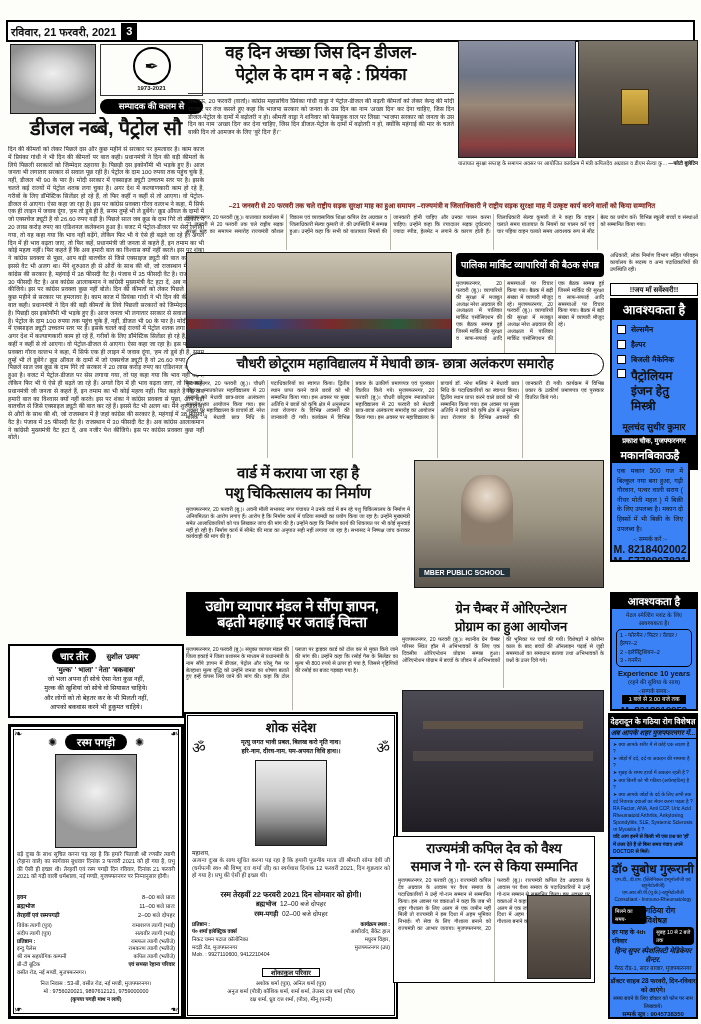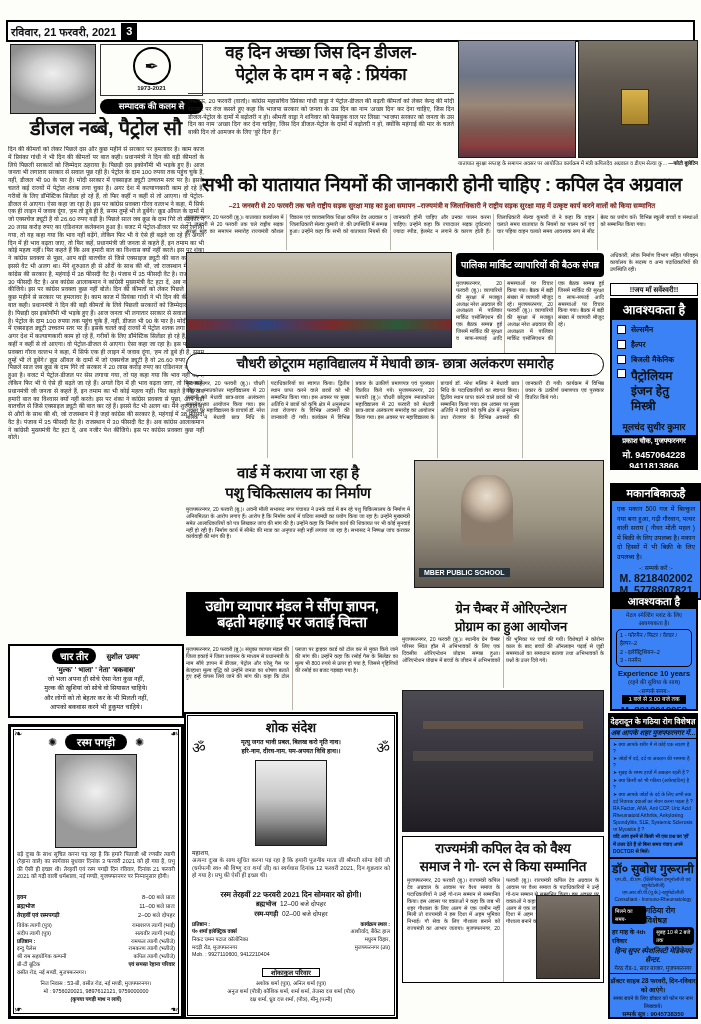--- a/index.html
+++ b/index.html
@@ -122,21 +122,20 @@
 
   <div class="abs photo" style="left:458px;top:40px;width:118px;height:118px;background:linear-gradient(180deg,#8a8fa0 0%,#6d7586 30%,#9a8878 55%,#7c5a52 75%,#8a3f3f 90%,#5e3440 100%)"></div>
   <div class="abs photo" style="left:578px;top:40px;width:120px;height:118px;background:linear-gradient(180deg,#7a7468 0%,#5d564e 35%,#4a4440 65%,#38322e 100%)">
     <div style="position:absolute;left:42px;top:48px;width:26px;height:34px;background:linear-gradient(180deg,#d8b24a,#a8842c);border:1px solid #3a2d10"></div>
   </div>
   <div class="abs cap" style="left:458px;top:160px;width:240px;height:11px">
     <span style="overflow:hidden;text-overflow:ellipsis">यातायात सुरक्षा सप्ताह के समापन अवसर पर आयोजित कार्यक्रम में मंत्री कपिलदेव अग्रवाल व डीएम सेल्वा कुमारी जे।</span>
     <span class="b">—फोटो बुलेटिन</span>
   </div>
 
-  <h1 class="abs hl" style="left:186px;top:174px;width:512px;height:25px;font-size:19px;margin:0;white-space:nowrap">सभी को यातायात नियमों की जानकारी होनी चाहिए : कपिल देव अग्रवाल</h1>
   <div class="abs ctr b" style="left:186px;top:201px;width:512px;height:11px;font-size:6.8px;color:#7a241c;white-space:nowrap;overflow:hidden">–21 जनवरी से 20 फरवरी तक चले राष्ट्रीय सड़क सुरक्षा माह का हुआ समापन  –राज्यमंत्री व जिलाधिकारी ने राष्ट्रीय सड़क सुरक्षा माह में उत्कृष्ट कार्य करने वालों को किया सम्मानित</div>
   <div class="abs bt5 cols5" style="left:186px;top:214px;width:512px;height:36px">मुजफ्फरनगर, 20 फरवरी (बु.)। यातायात कार्यालय में 21 जनवरी से 20 फरवरी तक चले राष्ट्रीय सड़क सुरक्षा माह का समापन समारोह राज्यमंत्री कौशल विकास एवं व्यावसायिक शिक्षा कपिल देव अग्रवाल व जिलाधिकारी सेल्वा कुमारी जे. की उपस्थिति में सम्पन्न हुआ। उन्होंने कहा कि सभी को यातायात नियमों की जानकारी होनी चाहिए और उनका पालन करना चाहिए। उन्होंने कहा कि ज्यादातर सड़क दुर्घटनाएं ज्यादा स्पीड, हेलमेट न लगाने के कारण होती हैं। जिलाधिकारी सेल्वा कुमारी जे ने कहा कि वाहन चलाते समय यातायात के नियमों का पालन करें एवं चार पहिया वाहन चलाते समय आवश्यक रूप से सीट बेल्ट का प्रयोग करें। विभिन्न स्कूली बच्चों व संस्थाओं को सम्मानित किया गया।</div>
 
   <div class="abs photo" style="left:186px;top:252px;width:266px;height:96px;background:linear-gradient(180deg,#c9c2b2 0%,#b0a694 35%,#6e6a72 60%,#454050 80%,#30303c 100%)">
     <div style="position:absolute;left:0;bottom:18px;width:100%;height:10px;background:linear-gradient(90deg,#7a2a2a,#30427a 30%,#7a2a2a 55%,#2a5a3a 80%,#7a2a2a)"></div>
   </div>
 
   <div class="abs inv ctr b" style="left:456px;top:253px;width:148px;height:24px;font-size:9.3px;line-height:24px;white-space:nowrap;overflow:hidden;border-radius:4px">पालिका मार्किट व्यापारियों की बैठक संपन्न</div>
   <div class="abs bt5 cols3" style="left:456px;top:280px;width:148px;height:74px">मुजफ्फरनगर, 20 फरवरी (बु.)। व्यापारियों की सुरक्षा में मजबूत अध्यक्ष नरेश अग्रवाल की अध्यक्षता में पालिका मार्किट एसोसिएशन की एक बैठक सम्पन्न हुई जिसमें मार्किट की सुरक्षा व साफ-सफाई आदि समस्याओं पर विचार किया गया। बैठक में बड़ी संख्या में व्यापारी मौजूद रहे। मुजफ्फरनगर, 20 फरवरी (बु.)। व्यापारियों की सुरक्षा में मजबूत अध्यक्ष नरेश अग्रवाल की अध्यक्षता में पालिका मार्किट एसोसिएशन की एक बैठक सम्पन्न हुई जिसमें मार्किट की सुरक्षा व साफ-सफाई आदि समस्याओं पर विचार किया गया। बैठक में बड़ी संख्या में व्यापारी मौजूद रहे।</div>
   <div class="abs bt5" style="left:610px;top:252px;width:88px;height:29px">अधिकारी, लोक निर्माण विभाग सहित परिवहन कार्यालय के सदस्य व अन्य पदाधिकारियों की उपस्थिति रही।</div>
@@ -164,21 +163,21 @@
         </div>
     </div>
     <div class="ctr b" style="font-size:9px">मूलचंद सुधीर कुमार</div>
     <div class="inv ctr b" style="font-size:6.8px;height:11px;line-height:11px;margin-top:2px">प्रकाश चौक, मुजफ्फरनगर</div>
     <div class="inv ctr b" style="font-size:9px;padding:2px 0">
       <div>मो. 9457064228</div>
         <div>9411813866</div>
     </div>
   </div>
 
-  <div class="abs adbox" style="left:610px;top:483px;width:92px;height:117px">
+  <div class="abs adbox" style="left:610px;top:445px;width:80px;height:117px">
     <div class="inv ctr b" style="height:16px;font-size:11px;line-height:16px">मकानबिकाऊहै</div>
     <div style="padding:3px 5px 0;font-size:6.4px;line-height:1.5;text-align:justify">एक मकान 500 गज में बिल्कुल नया बना हुआ, गढ़ी गौरवान, पत्थर वाली सराय ( नीचर मोती महल ) में बिक्री के लिए उपलब्ध है। मकान दो हिस्सों में भी बिक्री के लिए उपलब्ध है।</div>
     <div class="ctr" style="font-size:6px;margin-top:2px">-: सम्पर्क करें :-</div>
     <div class="ctr b" style="font-size:10.5px">M. 8218402002</div>
     <div class="ctr b" style="font-size:10.5px">M. 5778807821</div>
   </div>
 
   <div class="abs adbox" style="left:610px;top:592px;width:88px;height:119px">
     <div class="inv ctr b" style="height:15px;font-size:10.5px;line-height:15px">आवश्यकता है</div>
     <div class="ctr" style="font-size:5.8px;padding:2px 4px 0">मेटल स्मेल्टिंग प्लांट के लिए आवश्यकता है।</div>
@@ -253,21 +252,21 @@
       </div>
     </div>
     <div class="ctr" style="margin-top:2px"><span style="border:1px solid #000;font-size:6.5px;font-weight:bold;padding:0 8px">शोकाकुल परिवार</span></div>
     <div class="ctr" style="font-size:5.4px;line-height:1.5">
       <div>अशोक शर्मा (पुत्र), अनिल शर्मा (पुत्र)</div>
         <div>अनुज शर्मा (पौत्री) कौशिक शर्मा, शर्मा शर्मा, तेजस्व दत्त शर्मा (पौत्र)</div>
         <div>दक्ष शर्मा, ध्रुव दत्त शर्मा, (पौत्र), मीनू (पत्नी)</div>
     </div>
   </div>
 
-  <div class="abs" style="left:402px;top:836px;width:202px;height:147px;border:1.5px solid #000;background:#fff;overflow:hidden">
+  <div class="abs" style="left:393px;top:836px;width:202px;height:147px;border:1.5px solid #000;background:#fff;overflow:hidden">
     <h2 class="hl" style="font-size:13.5px;margin:3px 2px 2px;line-height:1.3">
       <span>राज्यमंत्री कपिल देव को वैश्य</span><br><span>समाज ने गो- रत्न से किया सम्मानित</span>
     </h2>
     <div class="bt5 cols2" style="margin:0 4px;height:134px">मुजफ्फरनगर, 20 फरवरी (बु.)। राज्यमंत्री कपिल देव अग्रवाल के आवास पर वैश्य समाज के पदाधिकारियों ने उन्हें गो-रत्न सम्मान से सम्मानित किया। इस अवसर पर वक्ताओं ने कहा कि जब भी शहर गौशाला के लिए अलग से एक जमीन नहीं मिली तो राज्यमंत्री ने इस दिशा में अहम भूमिका निभाई। गौ सेवा के लिए गौशाला बनाने को राज्यमंत्री का आभार जताया। मुजफ्फरनगर, 20 फरवरी (बु.)। राज्यमंत्री कपिल देव अग्रवाल के आवास पर वैश्य समाज के पदाधिकारियों ने उन्हें गो-रत्न सम्मान से सम्मानित किया। इस अवसर पर वक्ताओं ने कहा कि जब भी शहर गौशाला के लिए अलग से एक जमीन नहीं मिली तो राज्यमंत्री ने इस दिशा में अहम भूमिका निभाई। गौ सेवा के लिए गौशाला बनाने को राज्यमंत्री का आभार जताया।</div>
     <div class="photo" style="position:absolute;right:3px;bottom:3px;width:62px;height:82px;background:linear-gradient(180deg,#7a7268 0%,#5e564c 45%,#463e38 100%)"></div>
   </div>
 
   <div class="abs adbox" style="left:608px;top:713px;width:90px;height:306px;border-width:2px">
     <div class="inv ctr b" style="font-size:7.8px;height:13px;line-height:13px;white-space:nowrap">देहरादून के गठिया रोग विशेषज्ञ</div>
     <div class="ctr b" style="font-size:6.8px;font-style:italic;border-bottom:1px solid #000;height:10px;line-height:10px">अब आपके शहर मुजफ्फरनगर में...</div>

